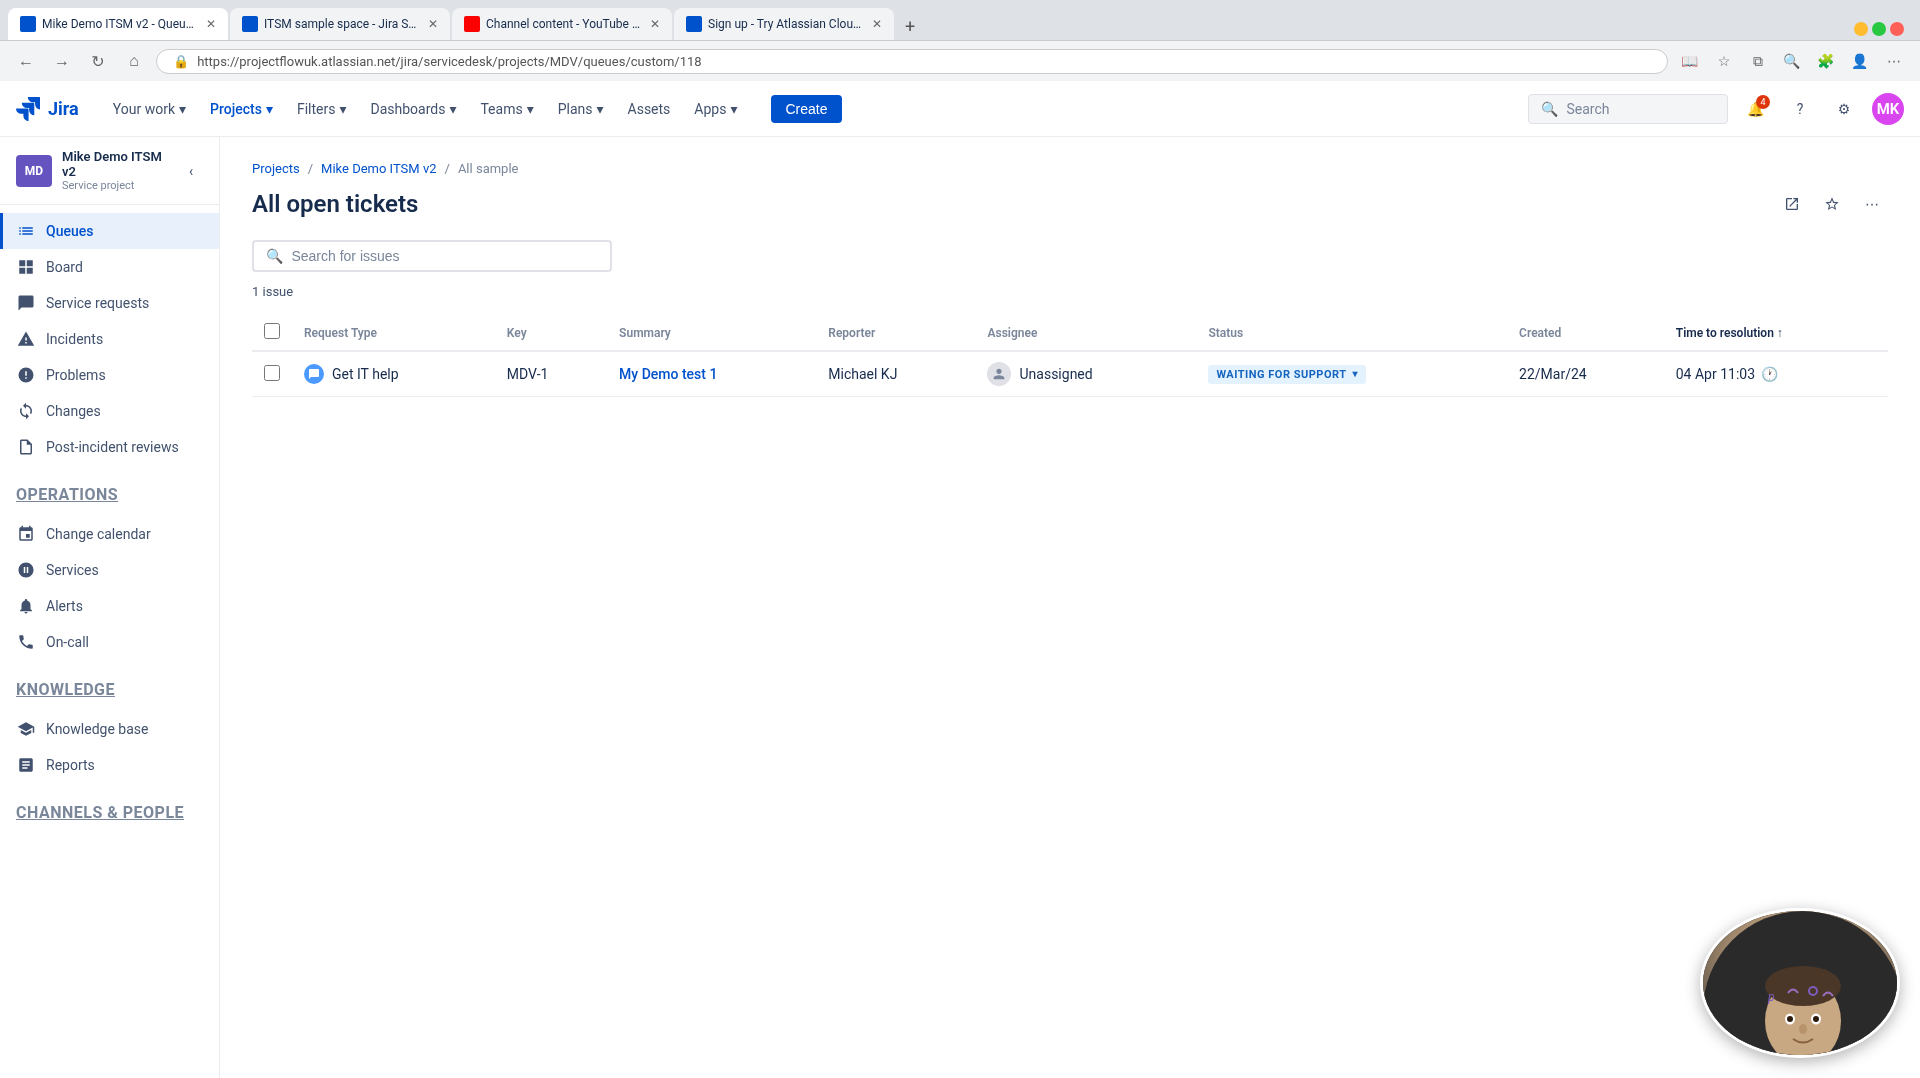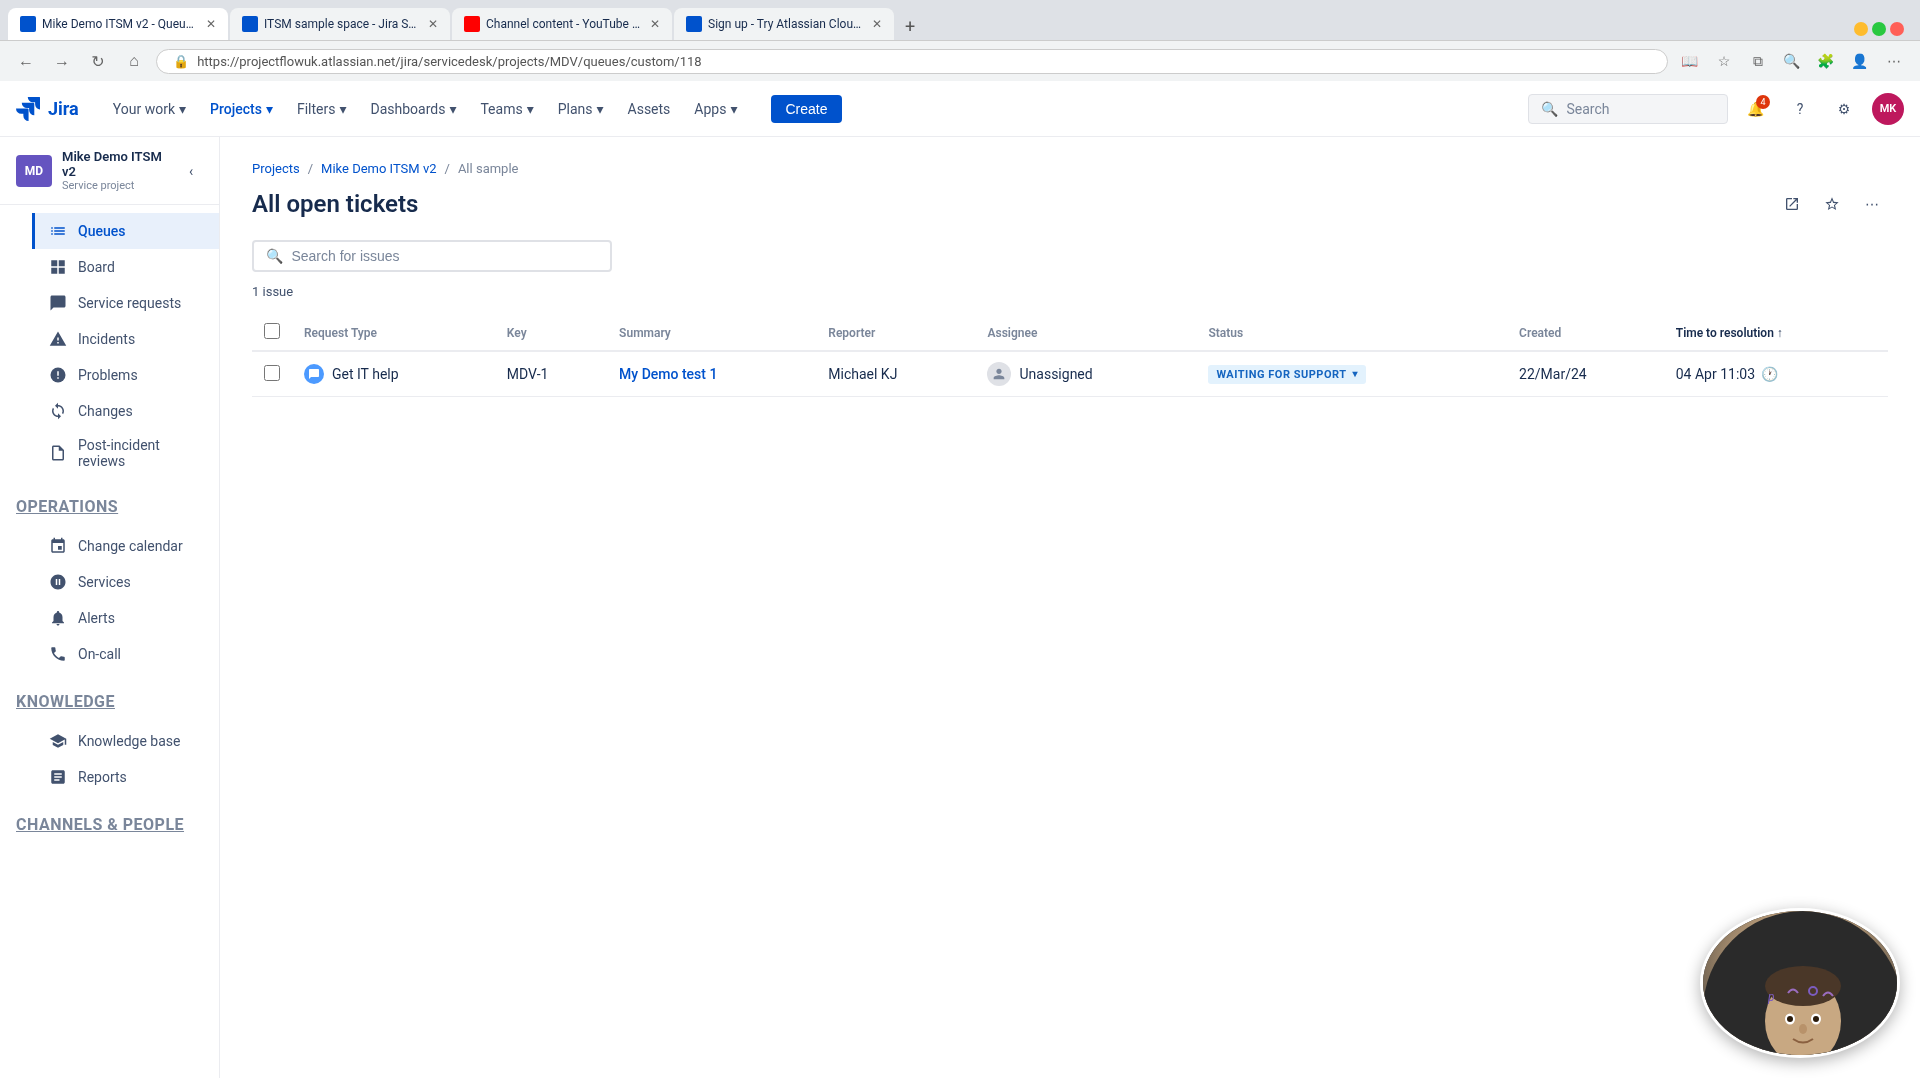--- a/index.html
+++ b/index.html
@@ -25,34 +25,34 @@
     .app-topbar { height: 56px; background: #fff; border-bottom: 1px solid #ebecf0; display: flex; align-items: center; padding: 0 16px; gap: 16px; position: relative; z-index: 10; }
     .app-logo { display: flex; align-items: center; gap: 8px; color: #0052cc; font-weight: 700; font-size: 18px; }
     .app-logo svg { width: 24px; height: 24px; }
     .topbar-nav { display: flex; align-items: center; gap: 4px; margin-left: 8px; }
     .topbar-nav-item { padding: 6px 10px; border-radius: 4px; cursor: pointer; display: flex; align-items: center; gap: 4px; font-size: 14px; color: #42526e; }
     .topbar-create-btn { background: #0052cc; color: #fff; border: none; border-radius: 4px; padding: 6px 14px; font-size: 14px; font-weight: 500; cursor: pointer; margin-left: 8px; }
     .topbar-right { margin-left: auto; display: flex; align-items: center; gap: 12px; }
     .topbar-search { display: flex; align-items: center; gap: 8px; background: #f4f5f7; border: 1px solid #dfe1e6; border-radius: 4px; padding: 6px 12px; min-width: 200px; cursor: text; color: #7a869a; }
     .topbar-icon-btn { width: 32px; height: 32px; border-radius: 50%; display: flex; align-items: center; justify-content: center; cursor: pointer; color: #42526e; position: relative; }
     .notification-badge { position: absolute; top: 2px; right: 2px; background: #de350b; color: white; border-radius: 50%; width: 14px; height: 14px; font-size: 9px; display: flex; align-items: center; justify-content: center; }
-    .avatar { width: 32px; height: 32px; border-radius: 50%; background: #be185d; display: flex; align-items: center; justify-content: center; color: white; font-size: 11px; font-weight: 600; cursor: pointer; }
+    .avatar { width: 32px; height: 32px; border-radius: 50%; background: #d946ef; display: flex; align-items: center; justify-content: center; color: white; font-size: 15px; font-weight: 600; cursor: pointer; }
 
     
     .main-layout { display: flex; flex: 1; overflow: hidden; }
 
     
     .sidebar { width: 220px; background: #fff; border-right: 1px solid #ebecf0; overflow-y: auto; display: flex; flex-direction: column; flex-shrink: 0; }
     .sidebar-project { padding: 12px 16px; display: flex; align-items: center; gap: 10px; border-bottom: 1px solid #ebecf0; }
     .project-icon { width: 36px; height: 32px; background: #6554c0; border-radius: 4px; display: flex; align-items: center; justify-content: center; color: white; font-size: 12px; font-weight: 700; flex-shrink: 0; }
     .project-info { flex: 1; min-width: 0; }
     .project-name { font-size: 13px; font-weight: 600; color: #172b4d; }
     .project-type { font-size: 11px; color: #7a869a; }
     .sidebar-collapse-btn { width: 24px; height: 24px; display: flex; align-items: center; justify-content: center; cursor: pointer; color: #42526e; }
-    .sidebar-nav { padding: 8px 0; margin-left: 32px; }
+    .sidebar-nav { padding: 8px 0; }
     .sidebar-item { display: flex; align-items: center; gap: 10px; padding: 8px 16px; cursor: pointer; font-size: 14px; color: #42526e; border-radius: 0; }
     .sidebar-item.active { background: #e8f0fb; color: #0052cc; font-weight: 500; border-left: 3px solid #0052cc; padding-left: 13px; }
     .sidebar-item-icon { width: 20px; height: 20px; display: flex; align-items: center; justify-content: center; flex-shrink: 0; }
     .sidebar-section-title { padding: 12px 16px 4px; font-size: 16px; font-weight: 700; color: #7a869a; text-transform: uppercase; letter-spacing: 0.5px; text-decoration: underline; }
 
     
     .content-area { flex: 1; padding: 24px 32px; overflow-y: auto; }
     .breadcrumb { display: flex; align-items: center; gap: 8px; font-size: 13px; color: #7a869a; margin-bottom: 12px; }
     .breadcrumb a { color: #0052cc; text-decoration: none; }
     .breadcrumb-sep { color: #7a869a; }

